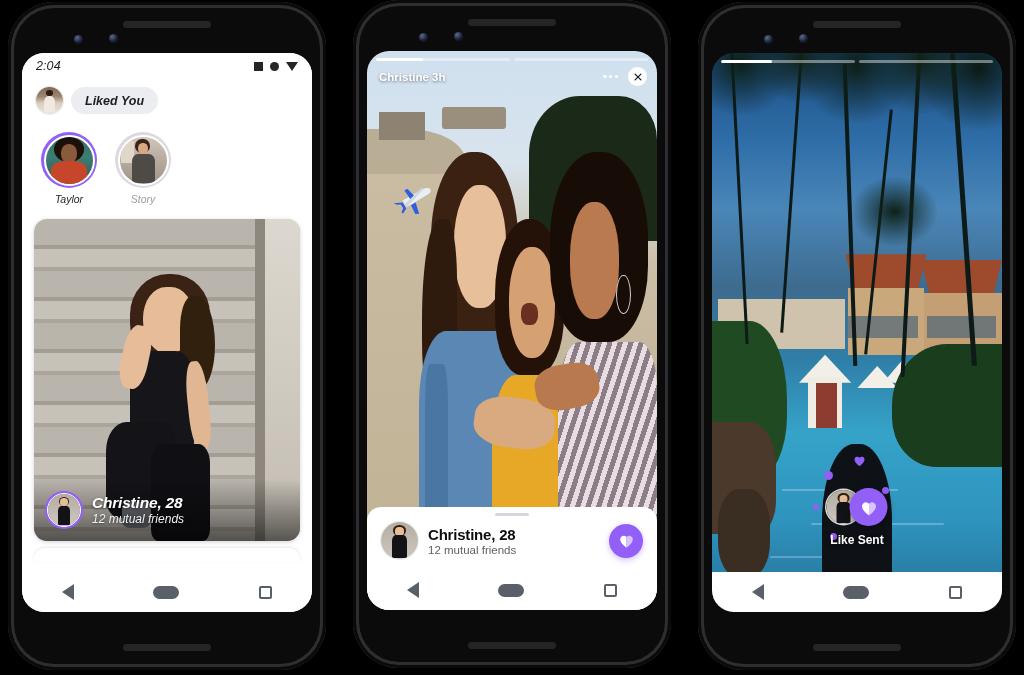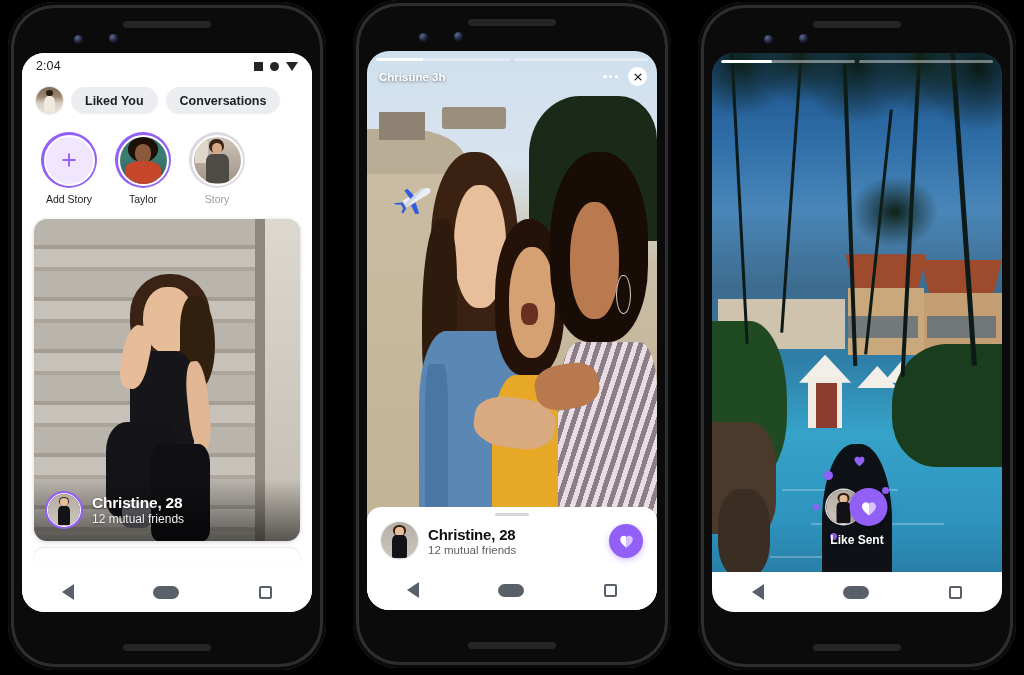--- a/index.html
+++ b/index.html
@@ -20,21 +20,21 @@
             width:88px; height:7px; border-radius:4px; background:#252528; }
   .grille.top { top:13px; }
   .grille.bot { bottom:13px; }
   .camdot { position:absolute; width:9px; height:9px; border-radius:50%;
             background:radial-gradient(circle at 34% 30%, #5a6a8e 0%, #1a2136 55%, #08080d 100%); }
   .screen { position:absolute; left:8px; right:8px; border-radius:22px;
             background:#fff; overflow:hidden; }
 
   
   #p1 { left:8px; top:2px; width:318px; height:668px; }
-  #p1 .screen { top:45px; bottom:52px; }
+  #p1 .screen { top:45px; bottom:52px;font-style:italic; }
   .statusbar { height:26px; display:flex; align-items:center; justify-content:space-between;
                padding:0 14px 0 14px; background:#fff; }
   .status-time { font-size:12.5px; font-weight:400; color:#1c1e21; letter-spacing:.1px; }
   .status-icons { display:flex; align-items:center; gap:7px; }
   .si-sq { width:9px; height:9px; background:#232527; }
   .si-ci { width:9px; height:9px; border-radius:50%; background:#232527; }
   .si-tr { width:0;height:0;border-left:6px solid transparent;border-right:6px solid transparent;
            border-top:9px solid #232527; }
 
   .app-head { display:flex; align-items:center; justify-content:space-between;
@@ -175,37 +175,24 @@
         <div class="pill-row">
           <div class="pill-av">
             <div class="ph" style="position:relative;height:100%;background:linear-gradient(to bottom,#7e6a58 0%,#9c8570 35%,#d8cec0 60%,#ece6dc 100%)">
               <div style="position:absolute;left:38%;top:10%;width:24%;height:24%;border-radius:50%;background:#2d1d12"></div>
               <div style="position:absolute;left:30%;top:33%;width:40%;height:60%;background:#efe9df;border-radius:40% 40% 10% 10%"></div>
             </div>
           </div>
           <div class="pill">
             <span>Liked You</span>
           </div>
-          <div class="pill">
-            <span>Conversations</span>
-          </div>
         </div>
 
         <div class="stories">
 
-          <div class="story">
-            <div class="st-ring add">
-              <div class="st-add">
-                <svg width="20" height="20" viewBox="0 0 24 24">
-                    <path stroke="#9360f7" stroke-width="2.2" stroke-linecap="round" d="M12 5v14M5 12h14"></path>
-                  </svg>
-              </div>
-            </div>
-            <div class="st-name">Add Story</div>
-          </div>
 
           <div class="story">
             <div class="st-ring">
               <div class="st-inner">
                 <div class="ph" style="position:relative;height:100%;background:linear-gradient(to bottom,#2f6c66 0%,#3d7e74 40%,#2a5c58 100%)">
                   <div style="position:absolute;left:18%;top:2%;width:64%;height:52%;border-radius:50%;background:#1d1008"></div>
                   <div style="position:absolute;left:33%;top:16%;width:34%;height:40%;border-radius:46%;background:#8a5a3c"></div>
                   <div style="position:absolute;left:12%;top:52%;width:76%;height:50%;background:#c5462a;border-radius:38% 38% 6% 6%"></div>
                 </div>
               </div>

